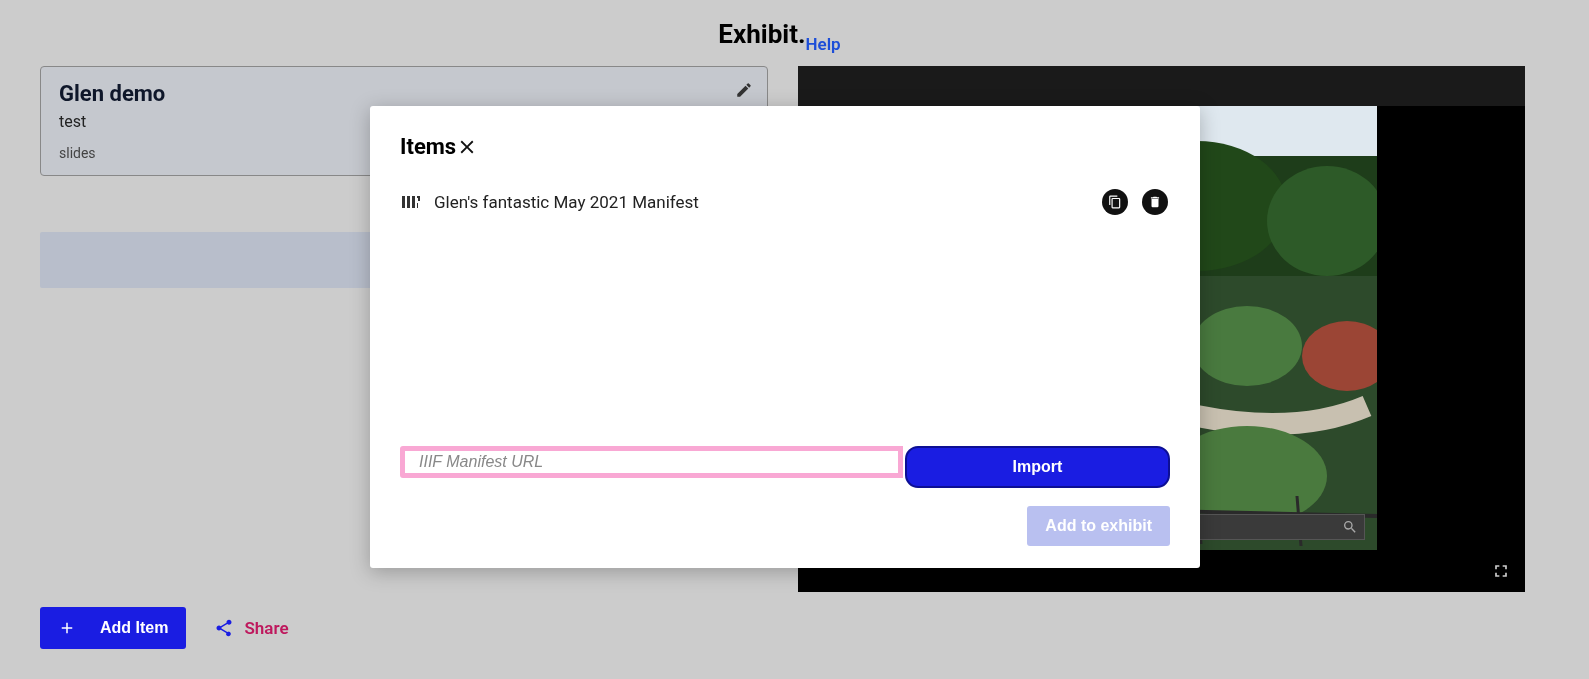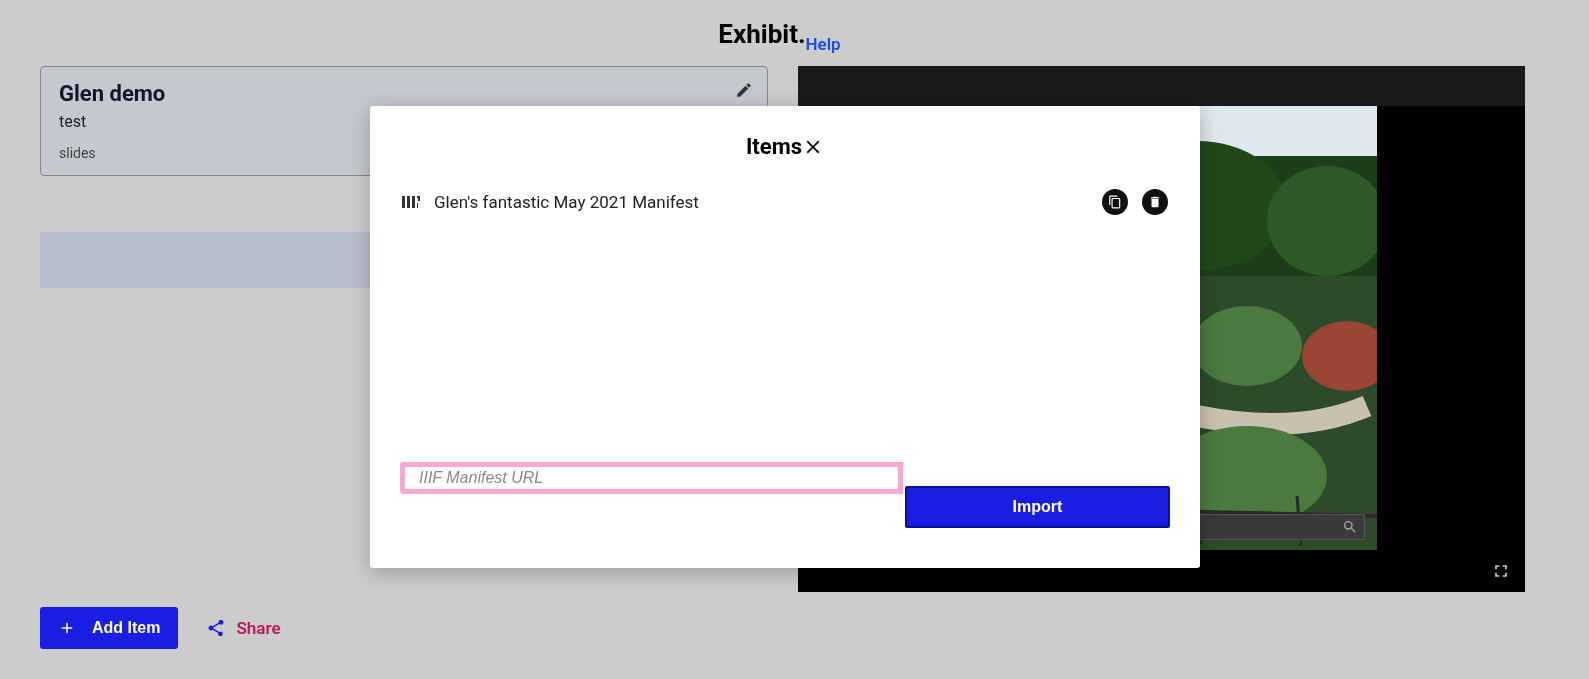--- a/index.html
+++ b/index.html
@@ -90,21 +90,21 @@
     .btn-primary {
       background: #1a1de2;
       color: #fff;
       border: none;
       border-radius: 3px;
       padding: 12px 18px;
       font-size: 16px;
       font-weight: 600;
       display: flex;
       align-items: center;
-      gap: 16px;
+      gap: 24px;
       cursor: pointer;
     }
     .share-link {
       color: #be185d;
       font-size: 17px;
       font-weight: 600;
       display: flex;
       align-items: center;
       gap: 10px;
       cursor: pointer;
@@ -174,21 +174,21 @@
       height: 462px;
       background: #fff;
       border-radius: 3px;
       box-shadow: 0 4px 20px rgba(0,0,0,0.25);
       padding: 28px 30px 22px 30px;
       display: flex;
       flex-direction: column;
     }
     .modal-header {
       display: flex;
-      justify-content: center;
+      justify-content: flex-start;
       align-items: center;
       margin-bottom: 24px;
     }
     .modal-title {
       font-size: 22px;
       font-weight: 700;
     }
     .close-btn {
       width: 22px;
       height: 22px;
@@ -240,27 +240,26 @@
       font-size: 16px;
       outline: none;
       font-style: italic;
     }
     .url-input::placeholder { color: #888; }
     .import-btn {
       width: 265px;
       height: 42px;
       background: #1a1de2;
       border: 2px solid #0d0f94;
-      border-radius: 2px;
+      border-radius: 13px;
       color: #fff;
       font-size: 16px;
       font-weight: 600;
       cursor: pointer;
       margin-left: 2px;
-      margin-top: 24px;
     }
     .modal-footer {
       display: flex;
       justify-content: flex-end;
     }
     .add-exhibit-btn {
       background: #b9c0f0;
       color: #fff;
       border: none;
       border-radius: 3px;
@@ -381,13 +380,16 @@
     </div>
   </div>
 
   <div class="modal-spacer"></div>
 
   <div class="import-row">
     <input class="url-input" type="text" placeholder="IIIF Manifest URL" style="">
     <button class="import-btn">Import</button>
   </div>
 
+  <div class="modal-footer">
+    <button class="add-exhibit-btn">Add to exhibit</button>
+  </div>
 </div>
 
 </body></html>

